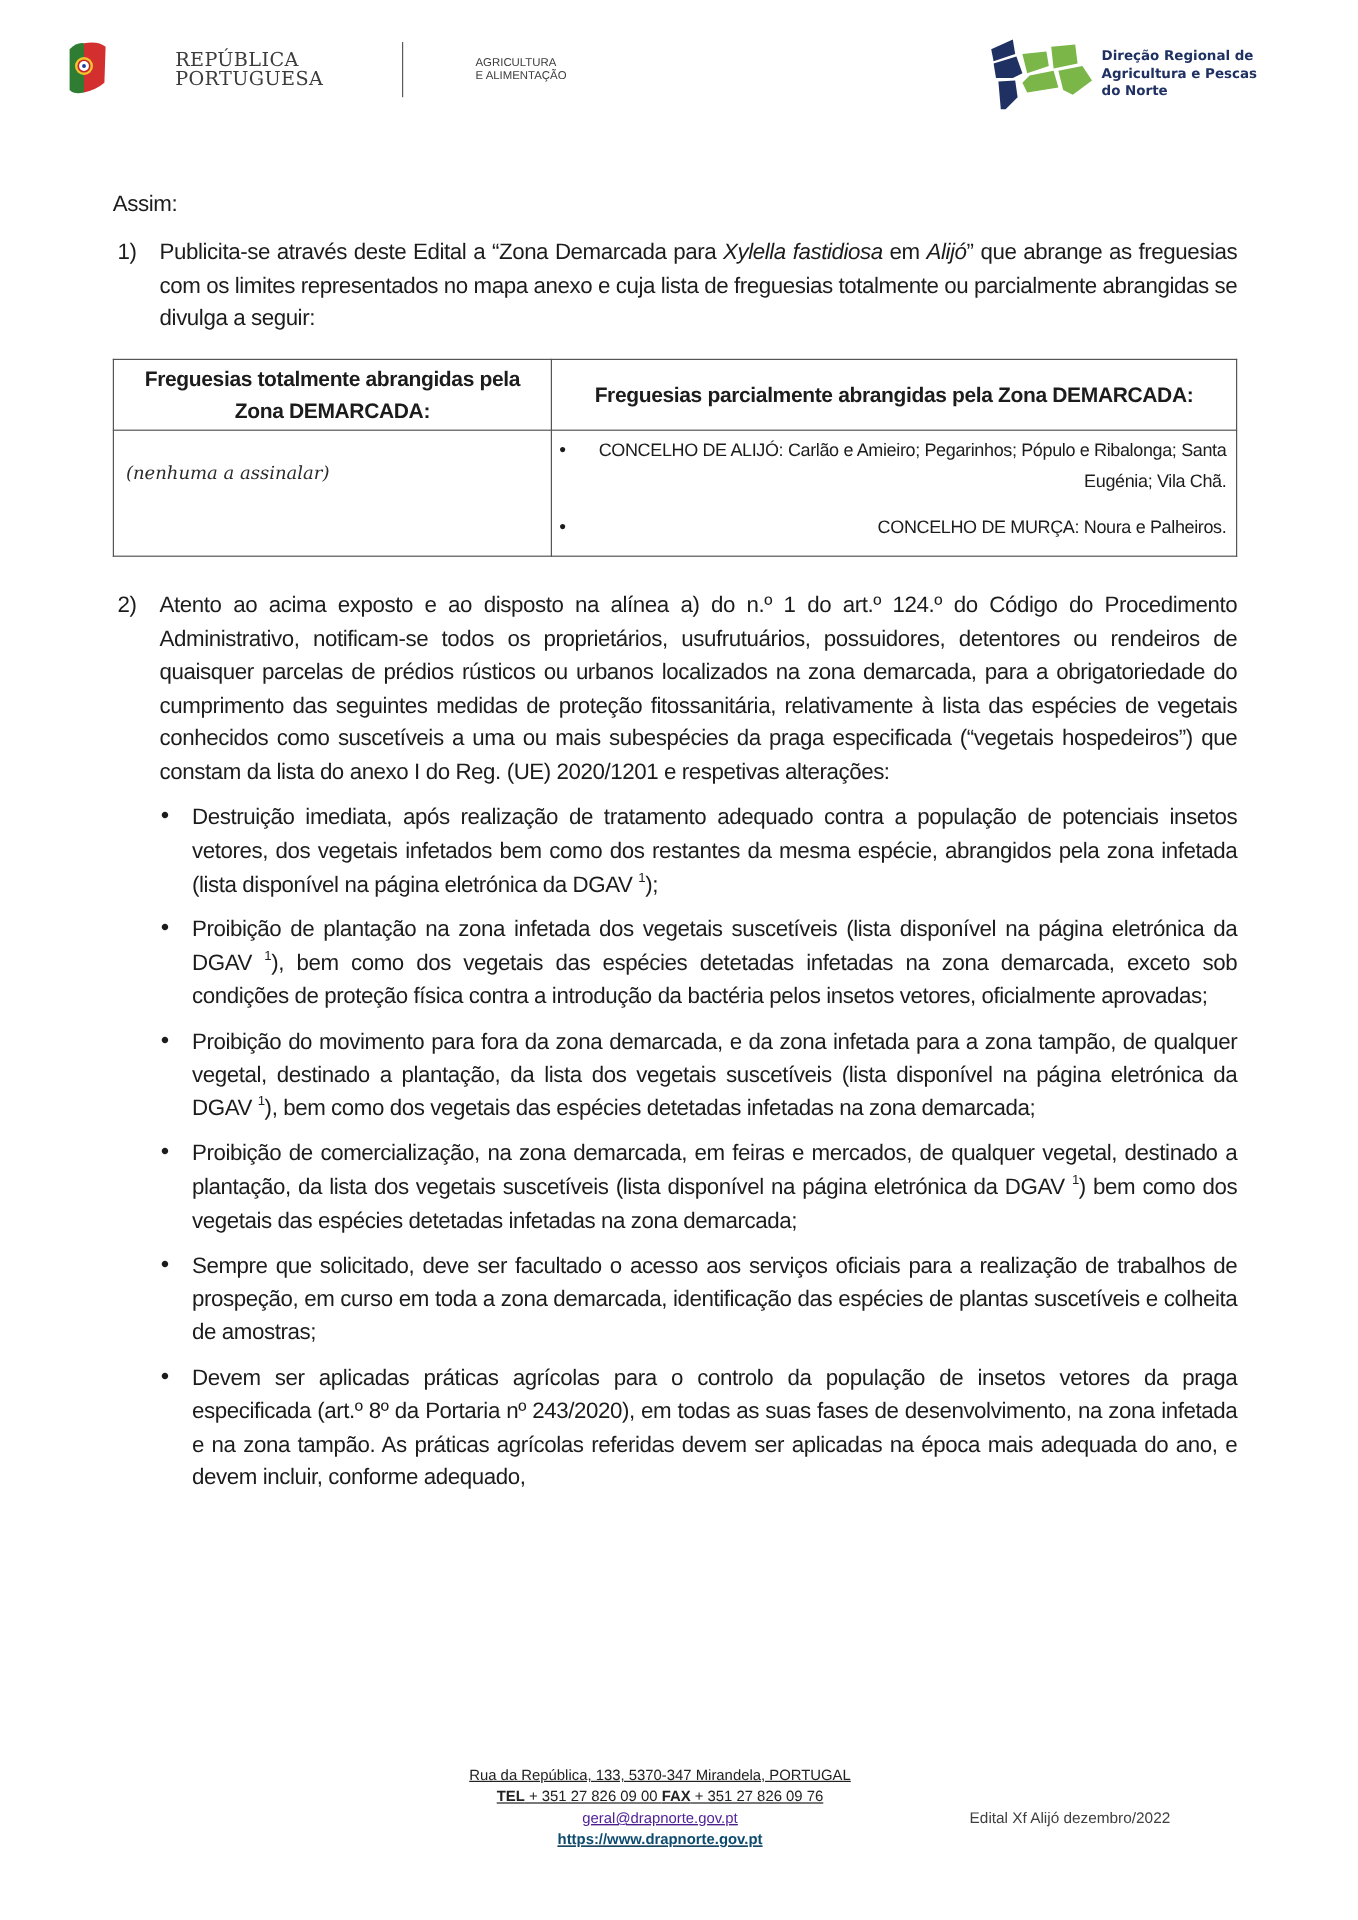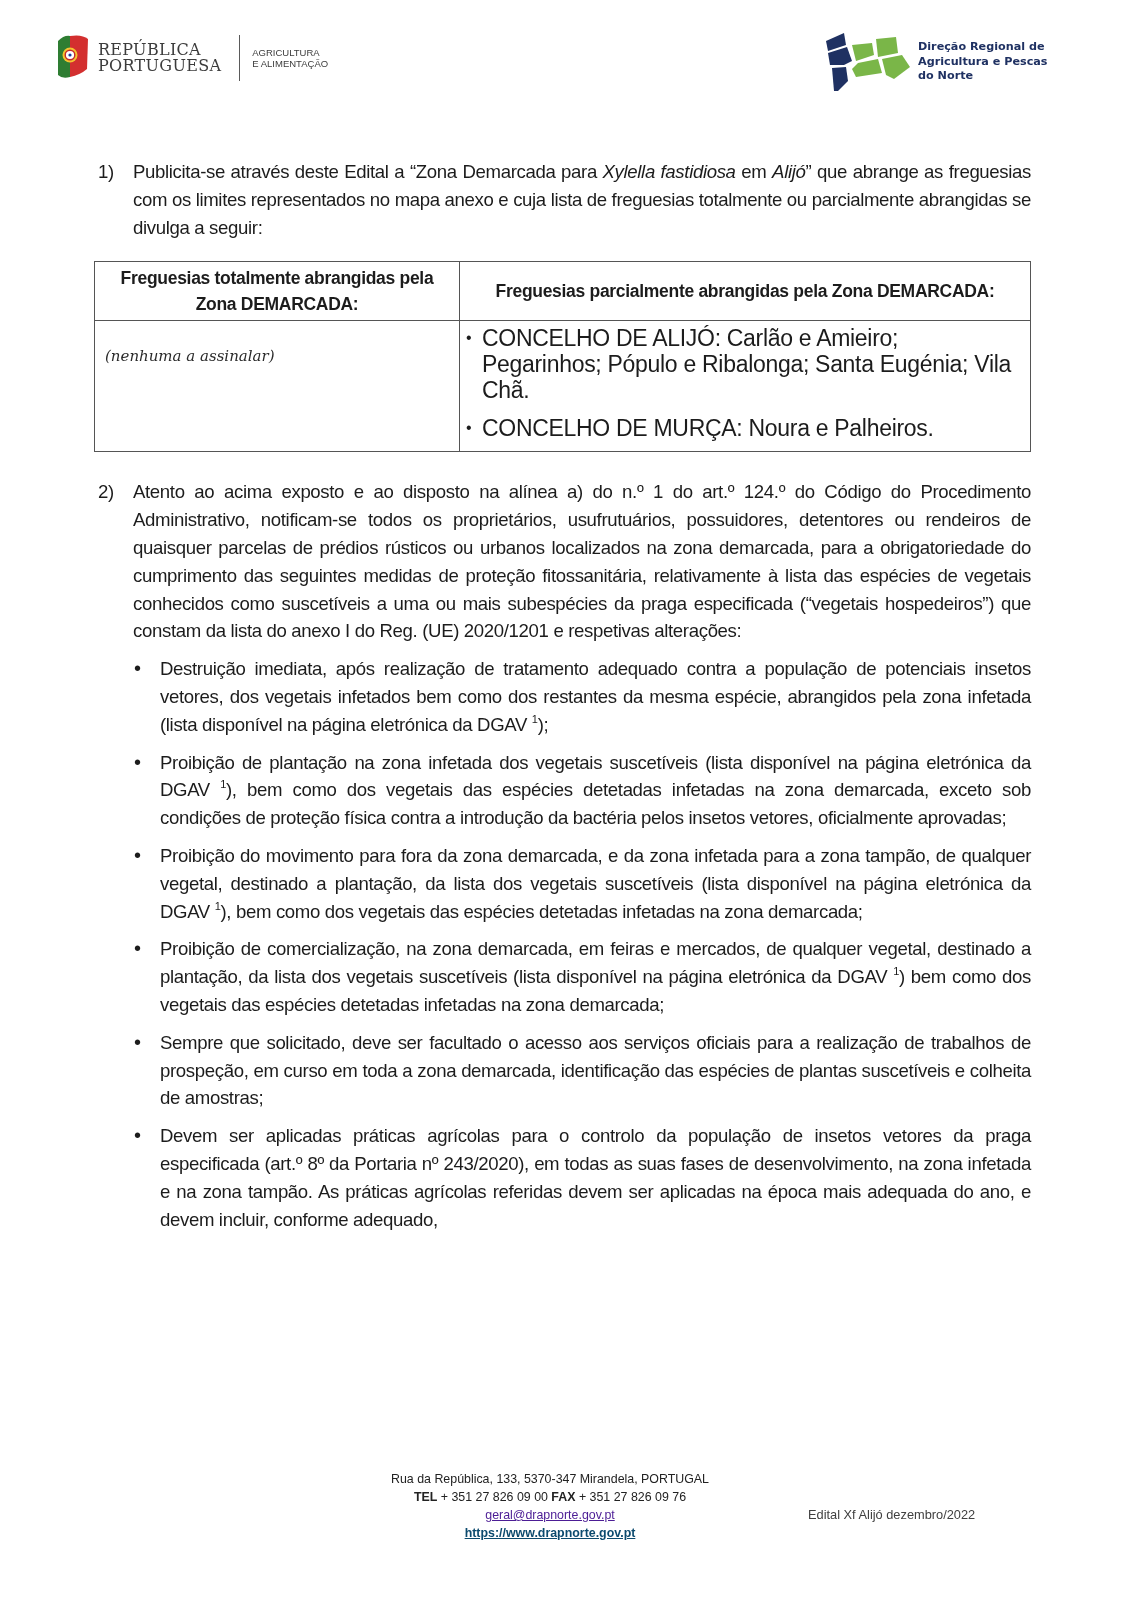--- a/index.html
+++ b/index.html
@@ -1,21 +1,21 @@
 <!DOCTYPE html>
 <html><head>
 <meta charset="utf-8">
 <style>
   html, body { margin: 0; padding: 0; background: #ffffff; }
   body {
     width: 1132px; height: 1600px; position: relative; overflow: hidden;
     font-family: "Liberation Sans", sans-serif; color: #1a1a1a;
   }
   
-  .hdr-left { position: absolute; left: 54px; top: 32px; height: 52px; display: flex; align-items: center; }
+  .hdr-left { position: absolute; left: 54px; top: 32px; height: 52px; display: flex; align-items: center; gap: 48px; }
   .rp-emblem { width: 36px; height: 50px; position: relative; }
   .rp-emblem svg { display: block; }
   .rp-text { margin-left: 8px; font-family: "DejaVu Serif", serif; font-size: 16px; line-height: 16px; color: #3c3c3c; letter-spacing: 0.3px; }
   .rp-sep { width: 1px; height: 46px; background: #5a5a5a; margin: 0 12px 0 18px; }
   .rp-min { font-family: "Liberation Sans", sans-serif; font-size: 9.5px; line-height: 11px; color: #3c3c3c; }
 
   .hdr-right { position: absolute; left: 822px; top: 30px; height: 64px; display: flex; align-items: center; }
   .dr-logo { width: 92px; height: 62px; }
   .dr-text { margin-left: 4px; font-family: "DejaVu Sans", sans-serif; font-weight: bold; font-size: 11.2px; line-height: 14.5px; color: #1f3162; }
 
@@ -30,32 +30,32 @@
   .para.gap { margin-top: 10px; }
   .numbered { position: relative; padding-left: 39px; text-align: justify; margin-top: 12px; }
   .numbered .num { position: absolute; left: 4px; top: 0; }
   em { font-style: italic; }
 
   table.fregs { border-collapse: collapse; width: 937px; margin-top: 20px; margin-bottom: 26px; letter-spacing: -0.3px; }
   table.fregs td, table.fregs th { border: 1.5px solid #555; vertical-align: middle; }
   table.fregs th { font-weight: bold; font-size: 17.5px; line-height: 26px; text-align: center; padding: 3px 8px; height: 52px; }
   table.fregs th.c1 { width: 348px; }
   table.fregs td.none { font-family: "DejaVu Serif", "Liberation Serif", serif; font-style: italic; font-size: 15px; padding: 2px 10px; color: #2a2a2a; letter-spacing: 0; vertical-align: top; padding-top: 22px; }
-  table.fregs td.list { font-size: 23px; line-height: 26px; padding: 4px 8px 6px 6px; }
+  table.fregs td.list { font-size: 15px; line-height: 26px; padding: 4px 8px 6px 6px; text-align: right; }
   .tb-item { position: relative; padding-left: 16px; margin: 0 0 12px 0; }
   .tb-item:last-child { margin-bottom: 4px; }
   .tb-item::before { content: "\2022"; position: absolute; left: 0; top: 0; font-size: 16px; }
 
   .bullets { margin: 10px 0 0 0; padding: 0; list-style: none; }
   .bullets li { position: relative; padding-left: 66px; margin: 0 0 10px 0; text-align: justify; }
   .bullets li .bul { position: absolute; left: 40px; top: 0; font-size: 20px; }
   sup { font-size: 11px; line-height: 0; vertical-align: 8px; }
 
   
-  .footer { position: absolute; left: 330px; top: 1470px; width: 440px; text-align: center; font-family: "Liberation Sans", sans-serif; font-size: 12.4px; line-height: 18px; color: #222; }
+  .footer { position: absolute; left: 330px; top: 1470px; width: 440px; text-align: center; font-family: "Liberation Sans", sans-serif; font-size: 12.4px; line-height: 18px; color: #222; text-decoration: underline; }
   .footer b { font-weight: bold; }
   .footer a { color: #4c1d95; text-decoration: underline; }
   .footer a.web { font-weight: bold; color: #0c4a6e; }
   .footer-ref { position: absolute; left: 808px; top: 1507px; font-family: "Liberation Sans", sans-serif; font-size: 12.8px; color: #404040; }
 </style>
 </head>
 <body>
 
 <div class="hdr-left">
   <div class="rp-emblem">
@@ -91,20 +91,21 @@
     </svg>
   </div>
   <div class="dr-text">
     <div>Direção Regional de</div>
     <div>Agricultura e Pescas</div>
     <div>do Norte</div>
   </div>
 </div>
 
 <div class="content">
+  <p class="para gap">Assim:</p>
 
   <div class="numbered">
     <span class="num">1)</span>
     <span>Publicita-se através deste Edital a “Zona Demarcada para </span><em>Xylella fastidiosa</em><span> em </span><em>Alijó</em><span>” que abrange as freguesias com os limites representados no mapa anexo e cuja lista de freguesias totalmente ou parcialmente abrangidas se divulga a seguir:</span>
   </div>
 
   <table class="fregs">
     <tbody>
         <tr>
       <th class="c1">Freguesias totalmente abrangidas pela Zona DEMARCADA:</th>

